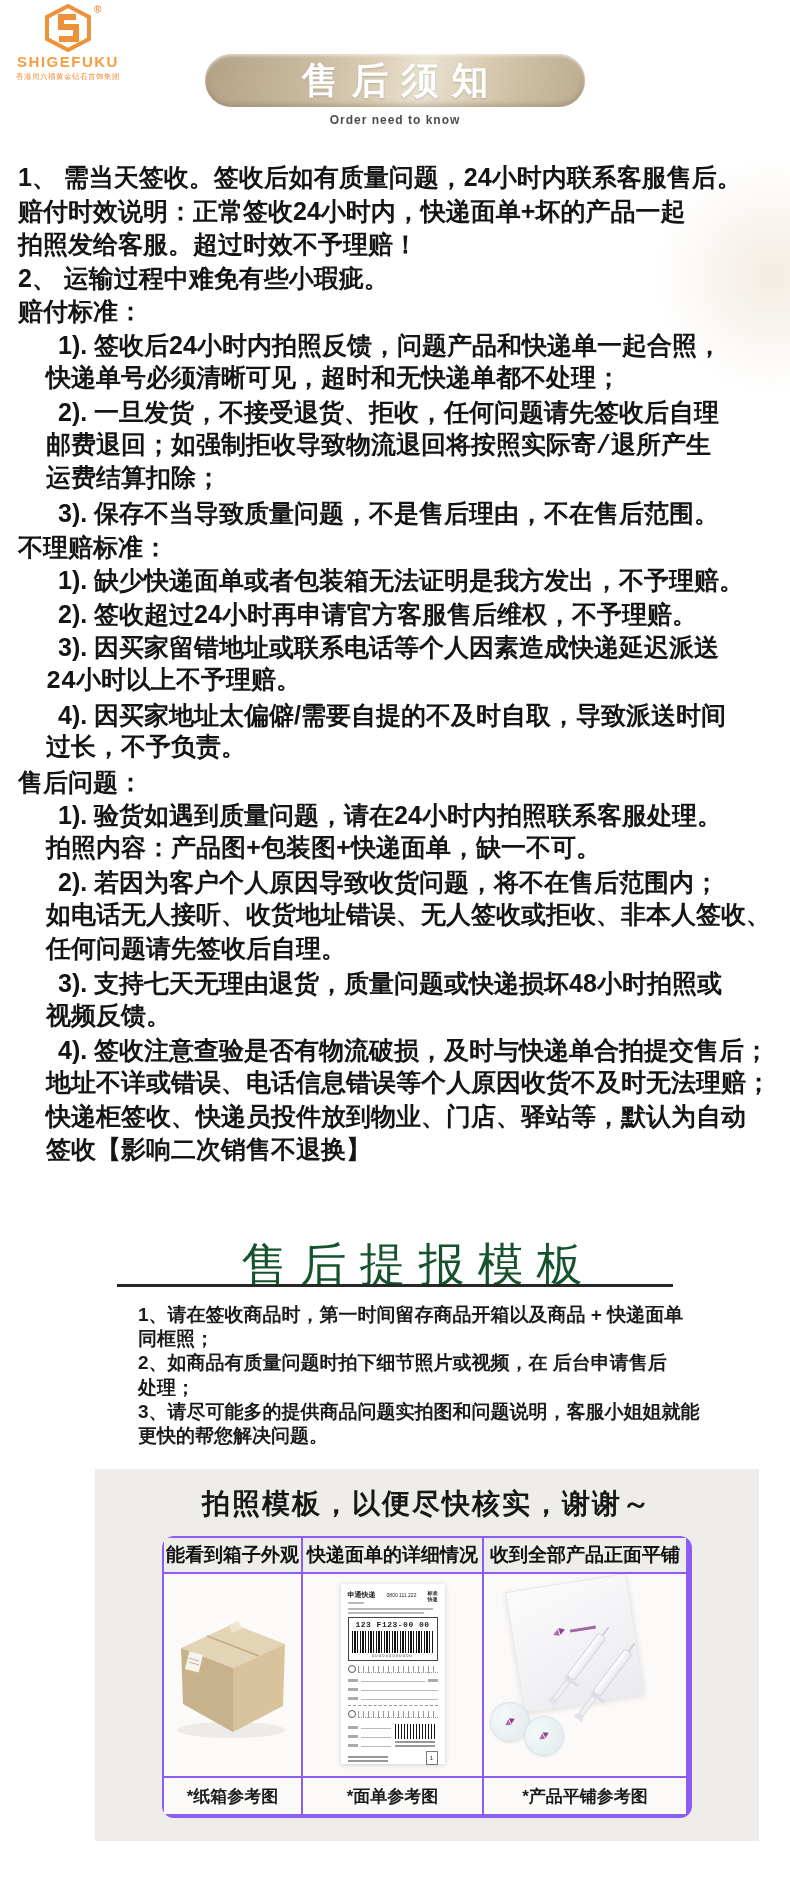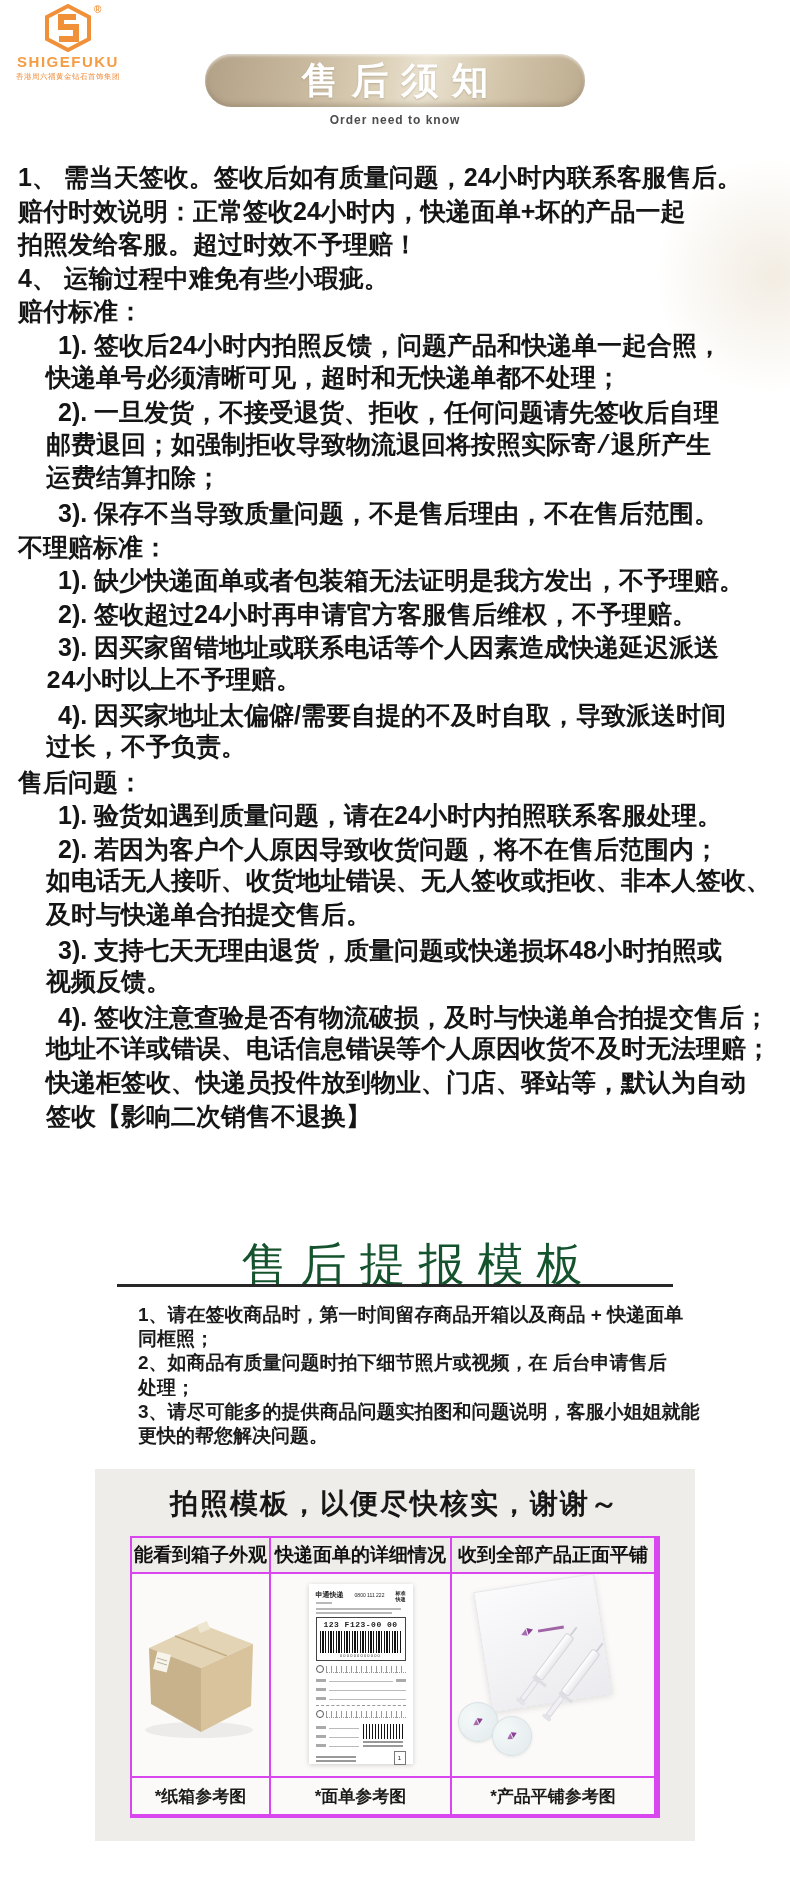--- a/index.html
+++ b/index.html
@@ -39,26 +39,26 @@
 
   
   .tpl-title{position:absolute;top:1217px;left:0;width:100%;margin:17px;text-align:center;
              font-size:46px;font-weight:400;letter-spacing:13px;text-indent:13px;color:#14532d;}
   .tpl-divider{position:absolute;top:1284px;left:117px;width:556px;height:2.5px;background:#272727;}
   .tpl-lines{position:absolute;top:1303px;left:120px;width:600px;
              font-size:19px;line-height:24.2px;font-weight:600;color:#1b1b1b;}
   .tl{white-space:nowrap;}
 
   
-  .photo-panel{position:absolute;top:1469px;left:95px;width:600px;height:372px;background:#efedea;}
+  .photo-panel{position:absolute;top:1469px;left:95px;width:664px;height:372px;background:#efedea;}
   .panel-title{padding-top:16px;text-align:center;font-size:28px;font-weight:700;
                letter-spacing:2px;color:#171717;}
   .photo-table{width:530px;height:282px;margin:13px auto 0;display:grid;
                grid-template-columns:137px 179px 202px;grid-template-rows:34px 202px 36px;
-               gap:2px;padding:2px;box-sizing:border-box;background:#d946ef;}
+               gap:2px;padding:2px;box-sizing:border-box;background:#8b5cf6;border-radius:12px;}
   .cell{overflow:hidden;position:relative;}
   .hd{background:#efedea;display:flex;align-items:center;justify-content:center;
       font-size:19px;font-weight:700;color:#111;white-space:nowrap;}
   .im{background:#fbfaf9;}
   .cap{background:#fbfaf9;display:flex;align-items:center;justify-content:center;
        font-size:17px;font-weight:700;color:#1a1a1a;}
 
   
   .box-svg{display:block;margin:22px auto 0;}
 
@@ -137,40 +137,41 @@
 
   <div class="banner">
     <span class="banner-title">售后须知</span>
   </div>
   <div class="banner-sub">Order need to know</div>
 
   <div class="notice">
       <div class="nl ind0">1、 需当天签收。签收后如有质量问题，24小时内联系客服售后。</div>
       <div class="nl ind0">赔付时效说明：正常签收24小时内，快递面单+坏的产品一起</div>
       <div class="nl ind0">拍照发给客服。超过时效不予理赔！</div>
-      <div class="nl ind0">4、 运输过程中难免有些小瑕疵。</div>
+      <div class="nl ind0">2、 运输过程中难免有些小瑕疵。</div>
       <div class="nl ind0">赔付标准：</div>
       <div class="nl ind1">1). 签收后24小时内拍照反馈，问题产品和快递单一起合照，</div>
       <div class="nl ind2">快递单号必须清晰可见，超时和无快递单都不处理；</div>
       <div class="nl ind1">2). 一旦发货，不接受退货、拒收，任何问题请先签收后自理</div>
       <div class="nl ind2">邮费退回；如强制拒收导致物流退回将按照实际寄/退所产生</div>
       <div class="nl ind2">运费结算扣除；</div>
       <div class="nl ind1">3). 保存不当导致质量问题，不是售后理由，不在售后范围。</div>
       <div class="nl ind0">不理赔标准：</div>
       <div class="nl ind1">1). 缺少快递面单或者包装箱无法证明是我方发出，不予理赔。</div>
       <div class="nl ind1">2). 签收超过24小时再申请官方客服售后维权，不予理赔。</div>
       <div class="nl ind1">3). 因买家留错地址或联系电话等个人因素造成快递延迟派送</div>
       <div class="nl ind2">24小时以上不予理赔。</div>
       <div class="nl ind1">4). 因买家地址太偏僻/需要自提的不及时自取，导致派送时间</div>
       <div class="nl ind2">过长，不予负责。</div>
       <div class="nl ind0">售后问题：</div>
       <div class="nl ind1">1). 验货如遇到质量问题，请在24小时内拍照联系客服处理。</div>
+      <div class="nl ind2">拍照内容：产品图+包装图+快递面单，缺一不可。</div>
       <div class="nl ind1">2). 若因为客户个人原因导致收货问题，将不在售后范围内；</div>
       <div class="nl ind2">如电话无人接听、收货地址错误、无人签收或拒收、非本人签收、</div>
-      <div class="nl ind2">及时与快递单合拍提交售后。</div>
+      <div class="nl ind2">任何问题请先签收后自理。</div>
       <div class="nl ind1">3). 支持七天无理由退货，质量问题或快递损坏48小时拍照或</div>
       <div class="nl ind2">视频反馈。</div>
       <div class="nl ind1">4). 签收注意查验是否有物流破损，及时与快递单合拍提交售后；</div>
       <div class="nl ind2">地址不详或错误、电话信息错误等个人原因收货不及时无法理赔；</div>
       <div class="nl ind2">快递柜签收、快递员投件放到物业、门店、驿站等，默认为自动</div>
       <div class="nl ind2">签收【影响二次销售不退换】</div>
     </div>
 
   <h2 class="tpl-title">售后提报模板</h2>
   <div class="tpl-divider"></div>

